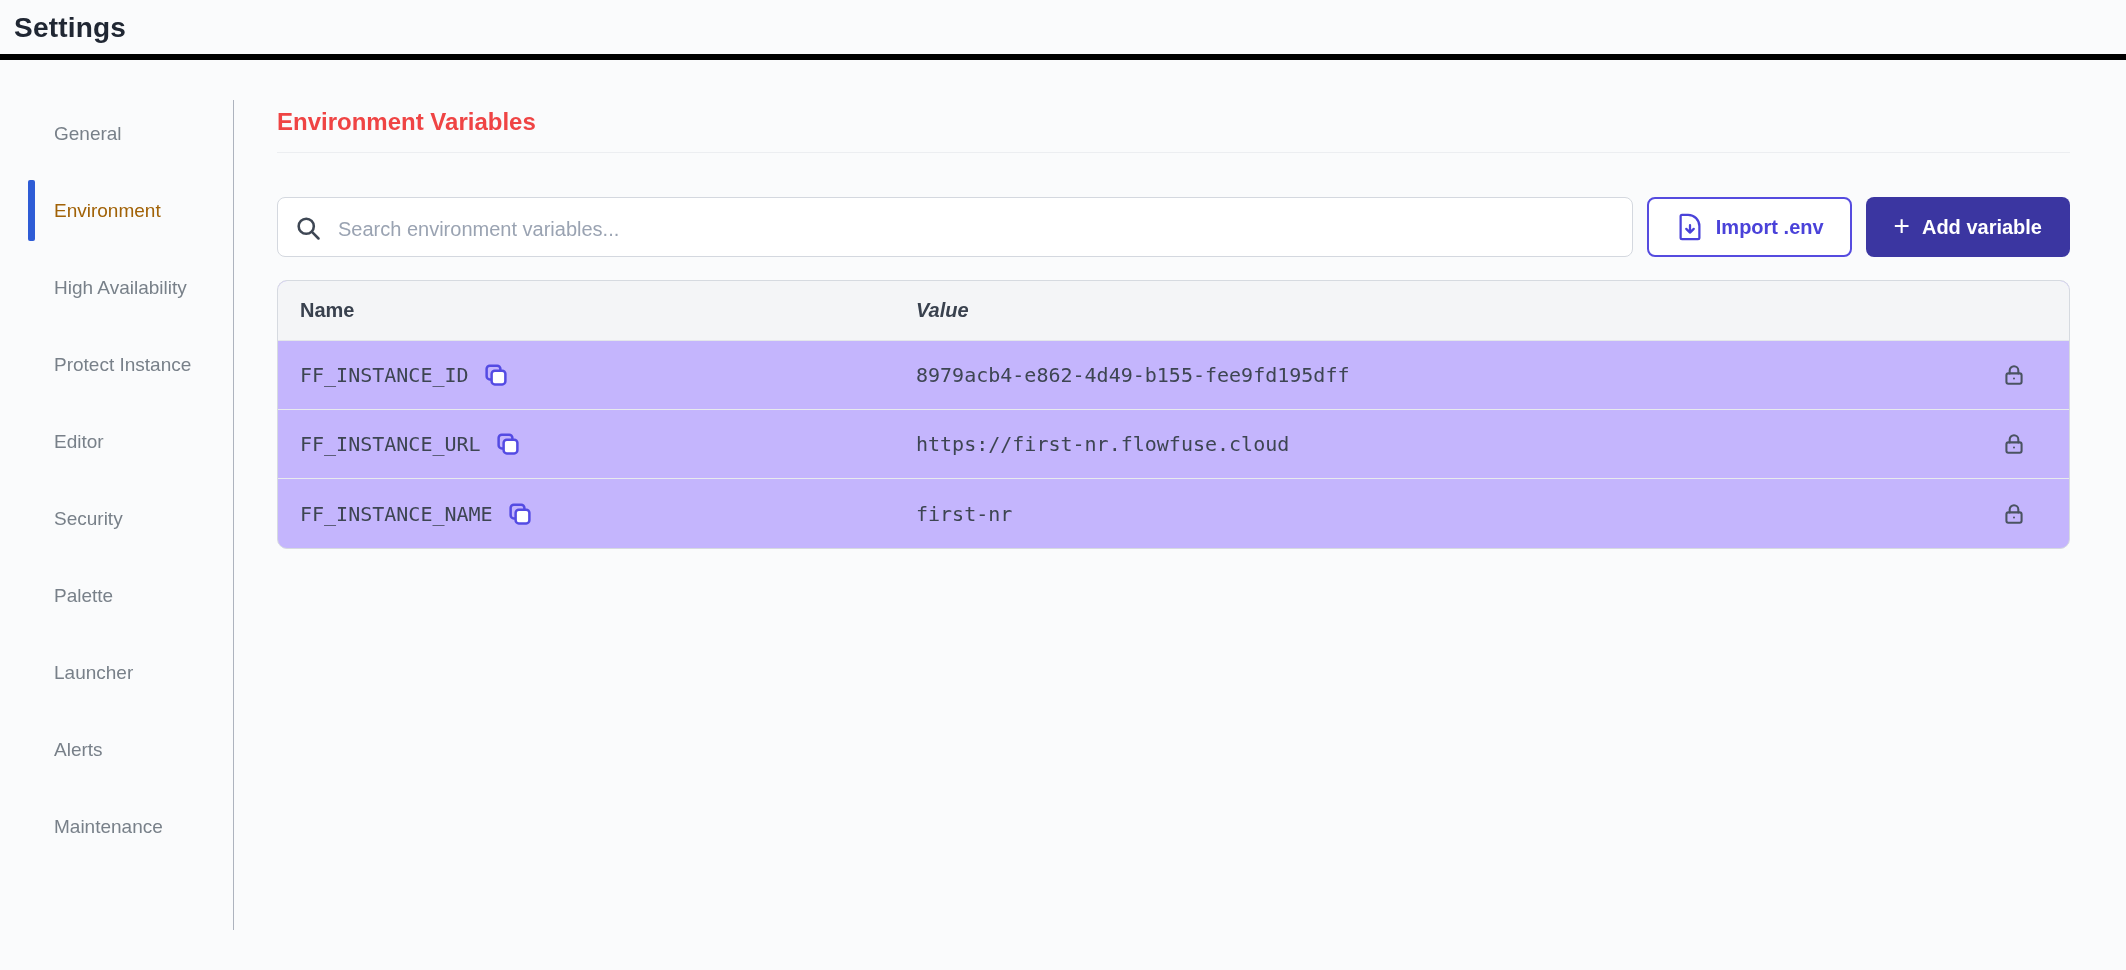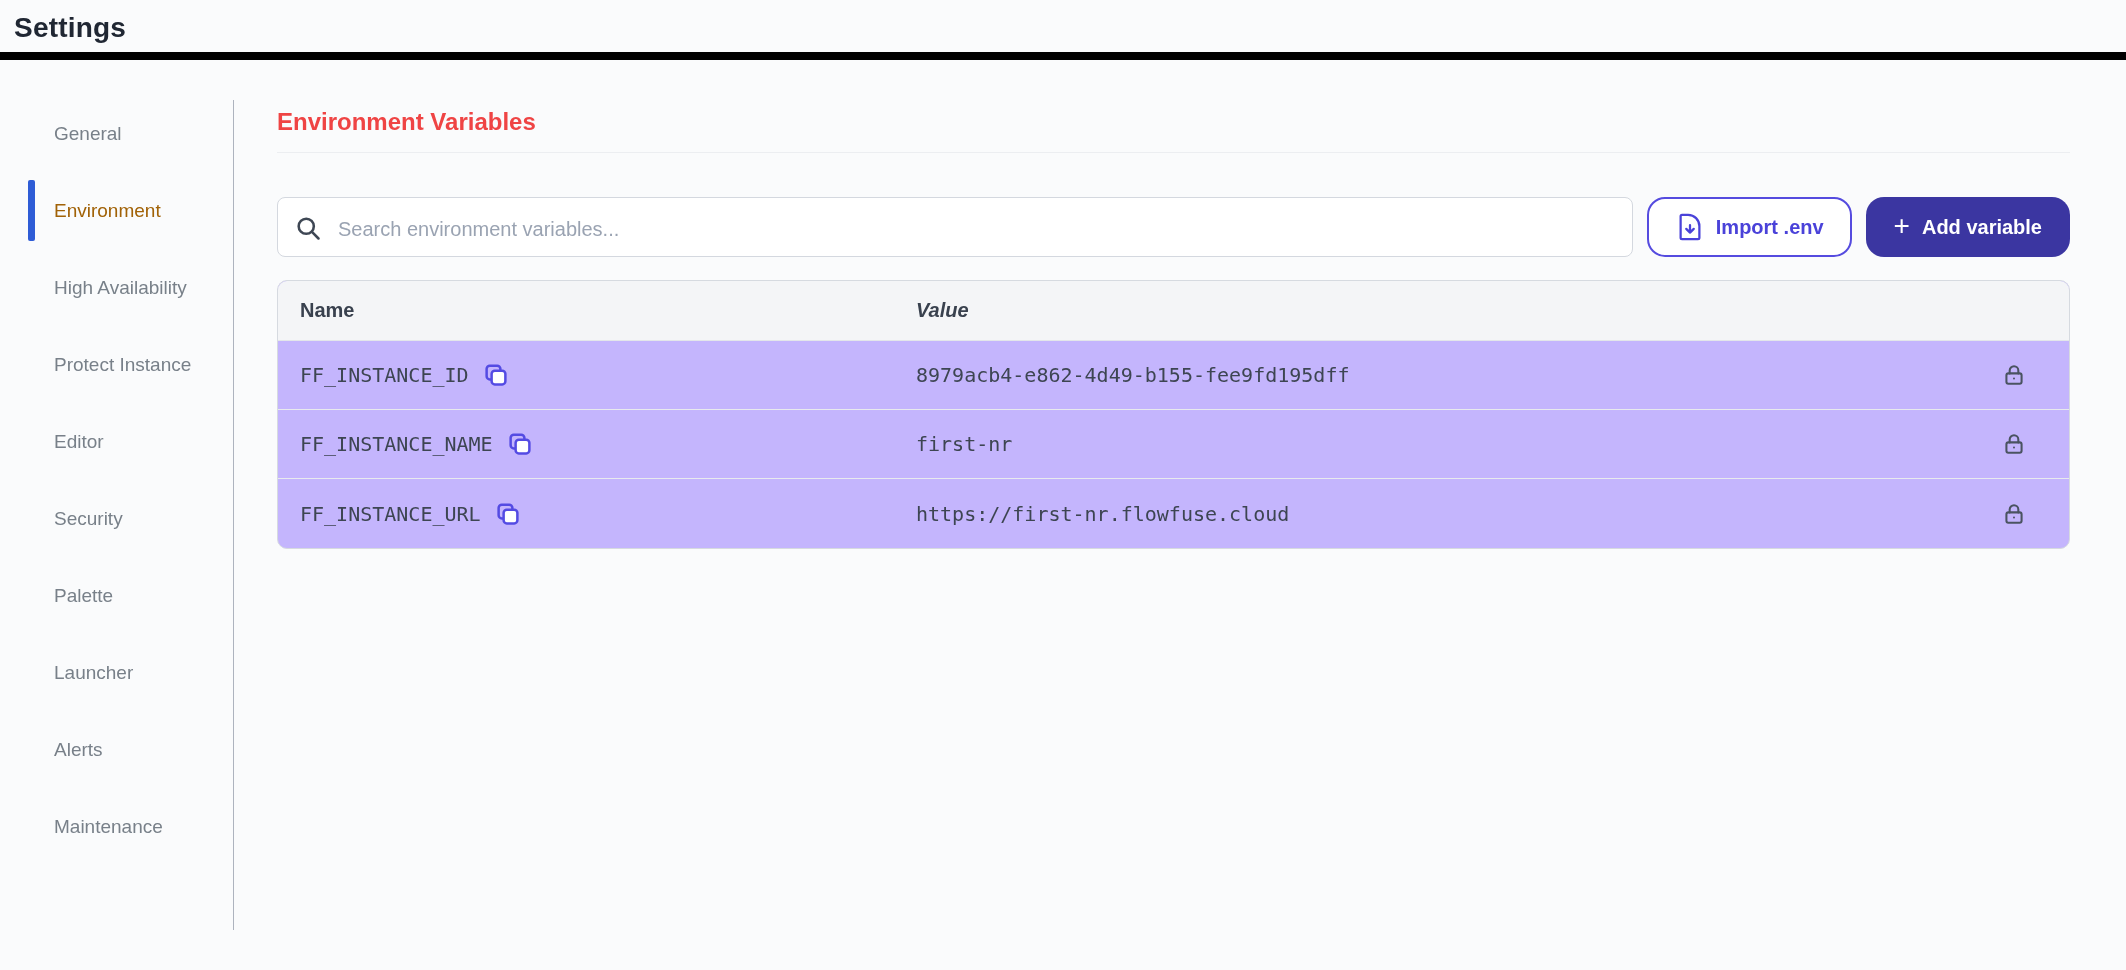--- a/index.html
+++ b/index.html
@@ -8,21 +8,21 @@
     width:2126px; height:970px; overflow:hidden;
     background:#FAFBFC;
     font-family:"Liberation Sans", sans-serif;
     color:#1F2937;
   }
 
   
   .top-header {
     height:60px;
     padding:12px 0 0 14px;
-    border-bottom:8px solid #000000;
+    border-bottom:6px solid #000000;
   }
   .top-header h1 {
     margin:0; font-size:28px; font-weight:600; color:#202733; letter-spacing:0.2px;
   }
 
   
   .layout { display:flex; height:870px; padding-top:40px; }
 
   
   .sidebar {
@@ -63,21 +63,21 @@
     border:1px solid #D4D8DF; border-radius:8px;
     padding:14px 16px;
   }
   .searchbox input {
     flex:1; border:none; outline:none; background:transparent;
     font-family:"Liberation Sans", sans-serif;
     font-size:20px; color:#374151;
   }
   .searchbox input::placeholder { color:#9AA3B2; }
 
-  .btn { display:flex; align-items:center; border-radius:18px; cursor:pointer;
+  .btn { display:flex; align-items:center; border-radius:8px; cursor:pointer;
          font-family:"Liberation Sans", sans-serif; font-weight:700; font-size:20px; }
   .btn-outline {
     gap:11px; padding:0 26px;
     background:#FFFFFF; color:#4A42D9;
     border:2px solid #554BDF;
   }
   .btn-primary {
     gap:12px; padding:0 28px;
     background:#3B36A1; color:#FFFFFF;
     border:none;
@@ -188,52 +188,52 @@
           <svg width="26" height="26" viewBox="0 0 24 24" fill="none" stroke="#4A5361" stroke-width="1.9" stroke-linecap="round">
             <path d="M8 10.5V8a4 4 0 0 1 8 0v2.5"></path>
             <rect x="5" y="10.5" width="14" height="9.5" rx="1.8"></rect>
             <circle cx="12" cy="15.2" r="0.9" fill="#4A5361" stroke="none"></circle>
           </svg>
         </div>
       </div>
 
       <div class="tgrid trow">
         <div class="cell-name">
+          <span class="mono">FF_INSTANCE_URL</span>
+          <button class="copy-btn">
+            <svg width="30" height="30" viewBox="0 0 24 24" fill="none" stroke="#544BE3" stroke-width="2">
+              <rect x="4.5" y="4.5" width="11" height="11" rx="2.5"></rect>
+              <rect x="8.5" y="8.5" width="11" height="11" rx="2.5" fill="#FFFFFF"></rect>
+            </svg>
+          </button>
+        </div>
+        <div class="cell-value mono">https://first-nr.flowfuse.cloud</div>
+        <div class="cell-lock">
+          <svg width="26" height="26" viewBox="0 0 24 24" fill="none" stroke="#4A5361" stroke-width="1.9" stroke-linecap="round">
+            <path d="M8 10.5V8a4 4 0 0 1 8 0v2.5"></path>
+            <rect x="5" y="10.5" width="14" height="9.5" rx="1.8"></rect>
+            <circle cx="12" cy="15.2" r="0.9" fill="#4A5361" stroke="none"></circle>
+          </svg>
+        </div>
+      </div>
+
+      <div class="tgrid trow">
+        <div class="cell-name">
           <span class="mono">FF_INSTANCE_NAME</span>
           <button class="copy-btn">
             <svg width="30" height="30" viewBox="0 0 24 24" fill="none" stroke="#544BE3" stroke-width="2">
               <rect x="4.5" y="4.5" width="11" height="11" rx="2.5"></rect>
               <rect x="8.5" y="8.5" width="11" height="11" rx="2.5" fill="#FFFFFF"></rect>
             </svg>
           </button>
         </div>
         <div class="cell-value mono">first-nr</div>
         <div class="cell-lock">
           <svg width="26" height="26" viewBox="0 0 24 24" fill="none" stroke="#4A5361" stroke-width="1.9" stroke-linecap="round">
             <path d="M8 10.5V8a4 4 0 0 1 8 0v2.5"></path>
             <rect x="5" y="10.5" width="14" height="9.5" rx="1.8"></rect>
             <circle cx="12" cy="15.2" r="0.9" fill="#4A5361" stroke="none"></circle>
           </svg>
         </div>
       </div>
-
-      <div class="tgrid trow">
-        <div class="cell-name">
-          <span class="mono">FF_INSTANCE_URL</span>
-          <button class="copy-btn">
-            <svg width="30" height="30" viewBox="0 0 24 24" fill="none" stroke="#544BE3" stroke-width="2">
-              <rect x="4.5" y="4.5" width="11" height="11" rx="2.5"></rect>
-              <rect x="8.5" y="8.5" width="11" height="11" rx="2.5" fill="#FFFFFF"></rect>
-            </svg>
-          </button>
-        </div>
-        <div class="cell-value mono">https://first-nr.flowfuse.cloud</div>
-        <div class="cell-lock">
-          <svg width="26" height="26" viewBox="0 0 24 24" fill="none" stroke="#4A5361" stroke-width="1.9" stroke-linecap="round">
-            <path d="M8 10.5V8a4 4 0 0 1 8 0v2.5"></path>
-            <rect x="5" y="10.5" width="14" height="9.5" rx="1.8"></rect>
-            <circle cx="12" cy="15.2" r="0.9" fill="#4A5361" stroke="none"></circle>
-          </svg>
-        </div>
-      </div>
     </div>
   </main>
 </div>
 
 </body></html>

